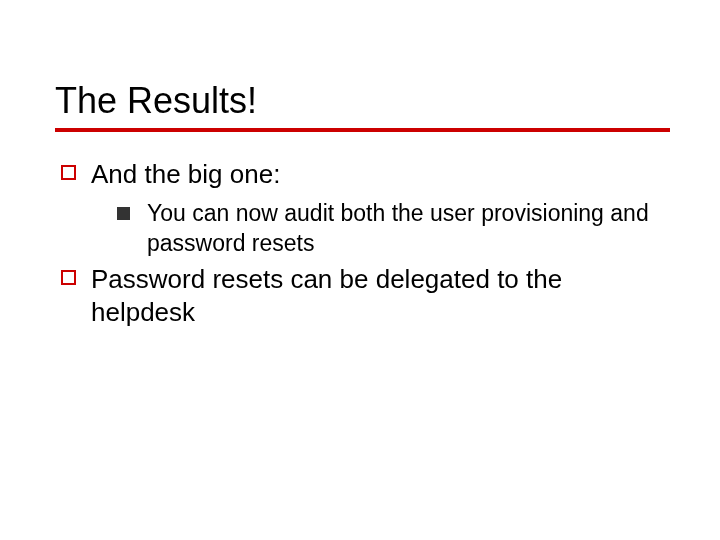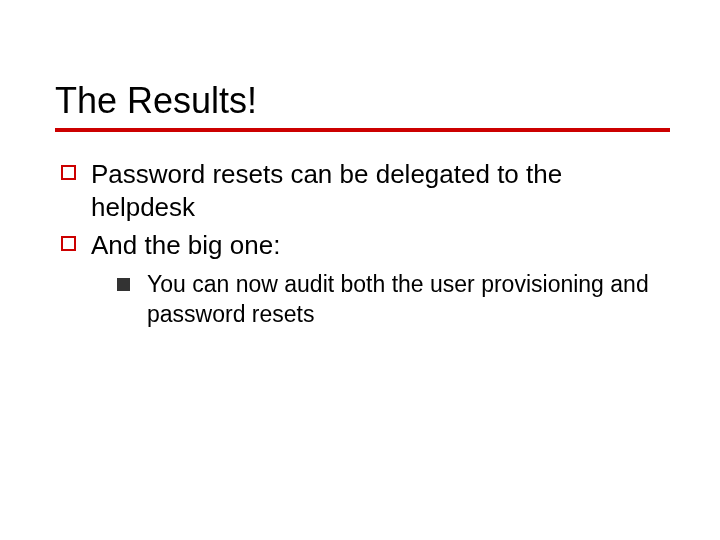--- a/index.html
+++ b/index.html
@@ -75,24 +75,24 @@
 </style>
 </head>
 <body>
 
 <div class="slide">
   <h1 class="title">The Results!</h1>
   <div class="rule"></div>
 
   <ul class="level1">
     <li>
-      <span>Password resets can be delegated to the helpdesk</span>
-    </li>
-    <li>
       <span>And the big one:</span>
       <ul class="level2">
         <li>
           <span>You can now audit both the user provisioning and password resets</span>
         </li>
       </ul>
     </li>
+    <li>
+      <span>Password resets can be delegated to the helpdesk</span>
+    </li>
   </ul>
 </div>
 
 </body></html>

